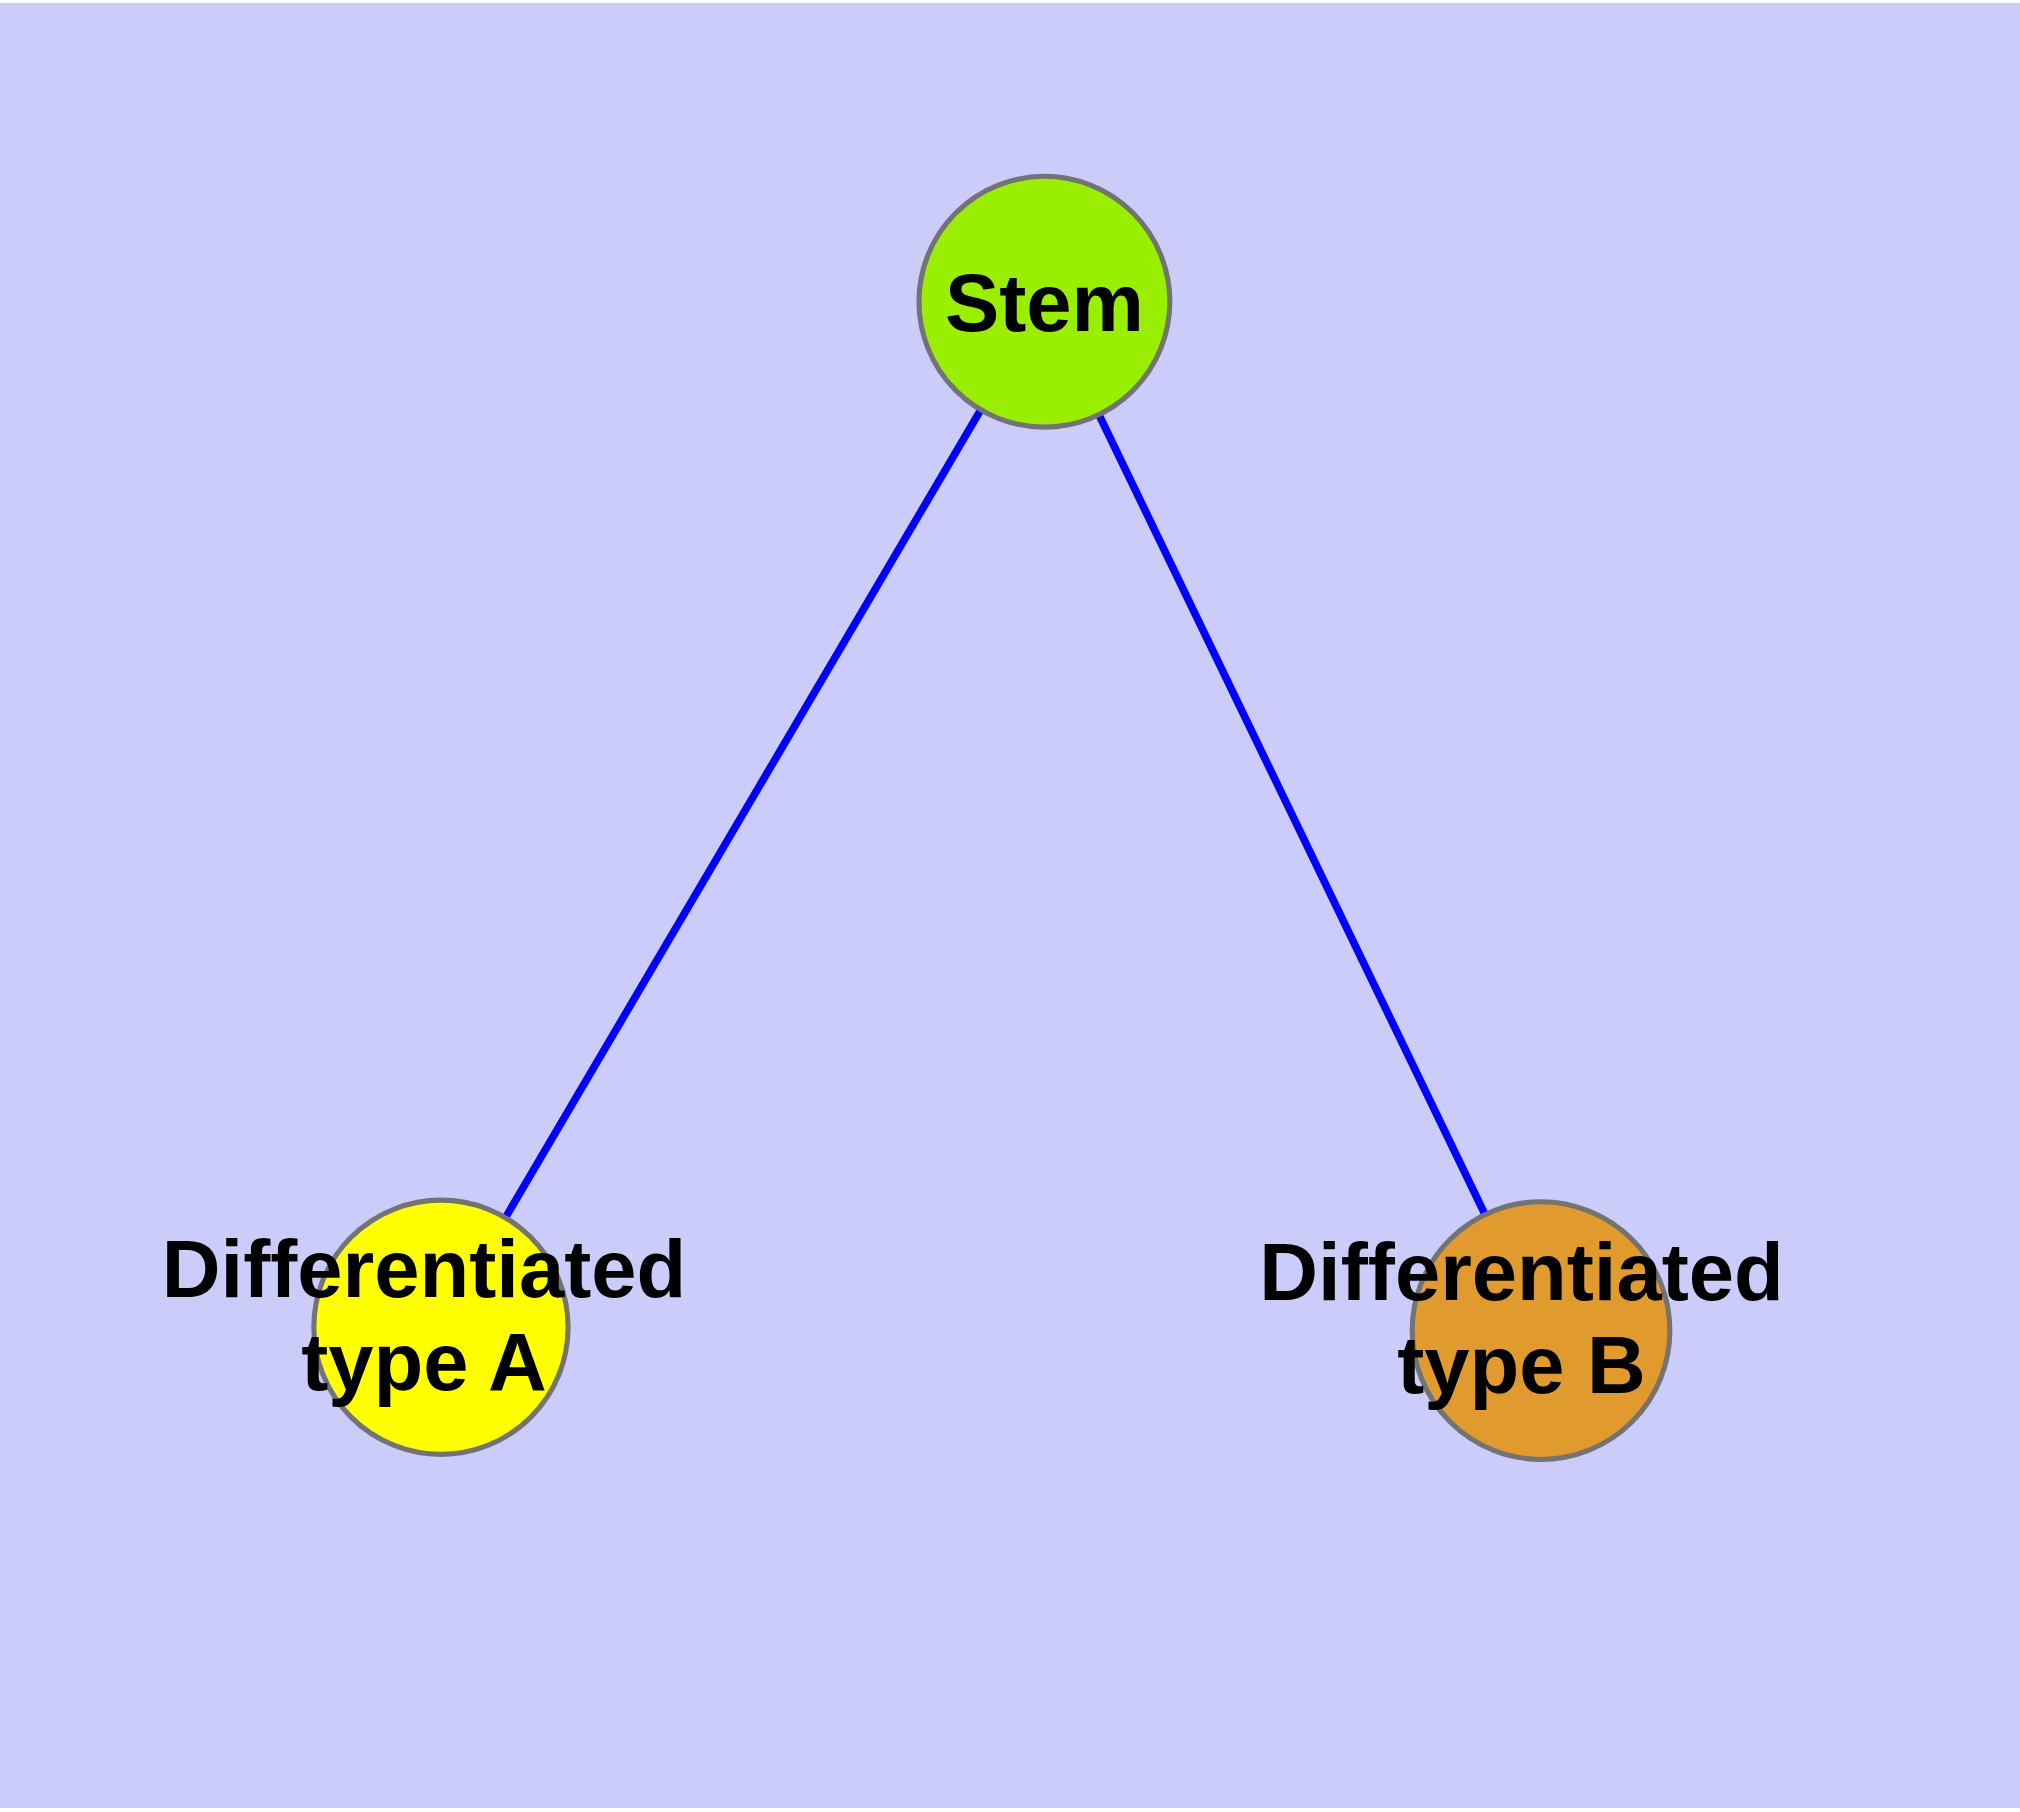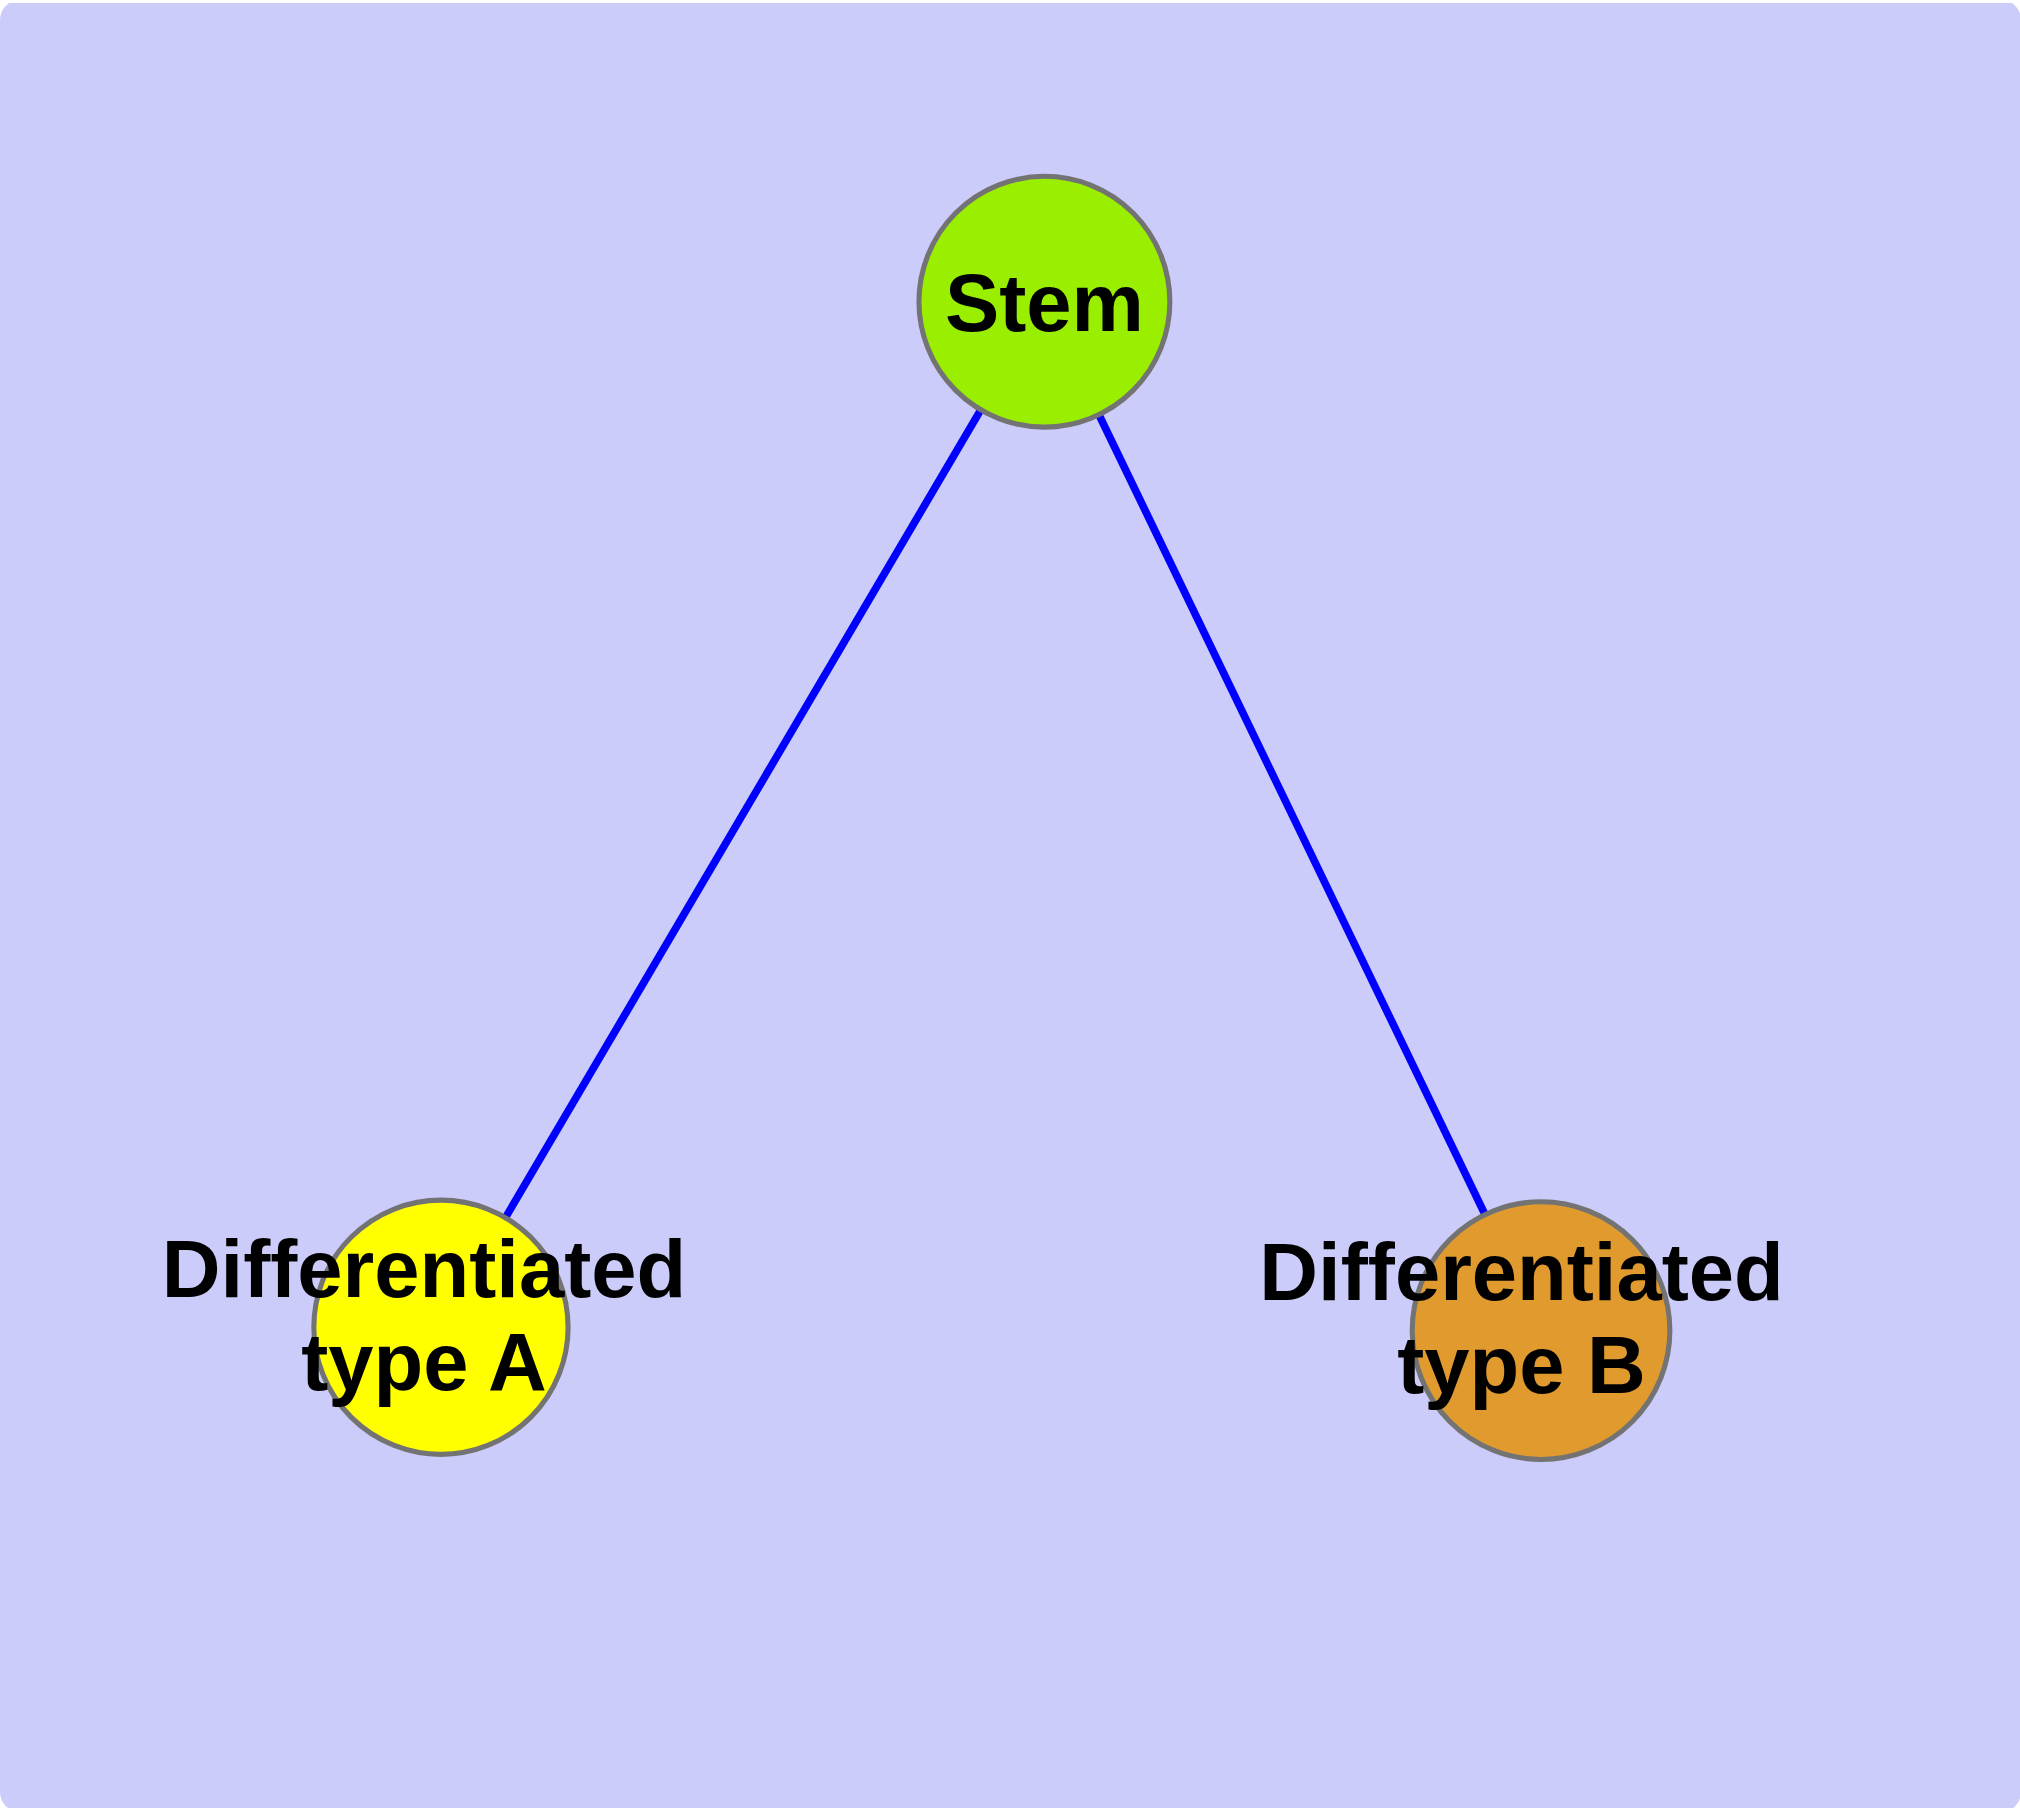--- a/index.html
+++ b/index.html
@@ -7,21 +7,20 @@
     padding: 0;
     background: #ffffff;
   }
   #canvas {
     position: relative;
     width: 2021px;
     height: 1812px;
     background: #ffffff;
     overflow: hidden;
     font-family: "Liberation Sans", sans-serif;
-    border-radius: 20px;
   }
   #plot-area {
     position: absolute;
     left: 0;
     top: 3.4px;
     width: 2021px;
     height: 1805px;
     background: #ccccfa;
   }
   #graph-svg {

